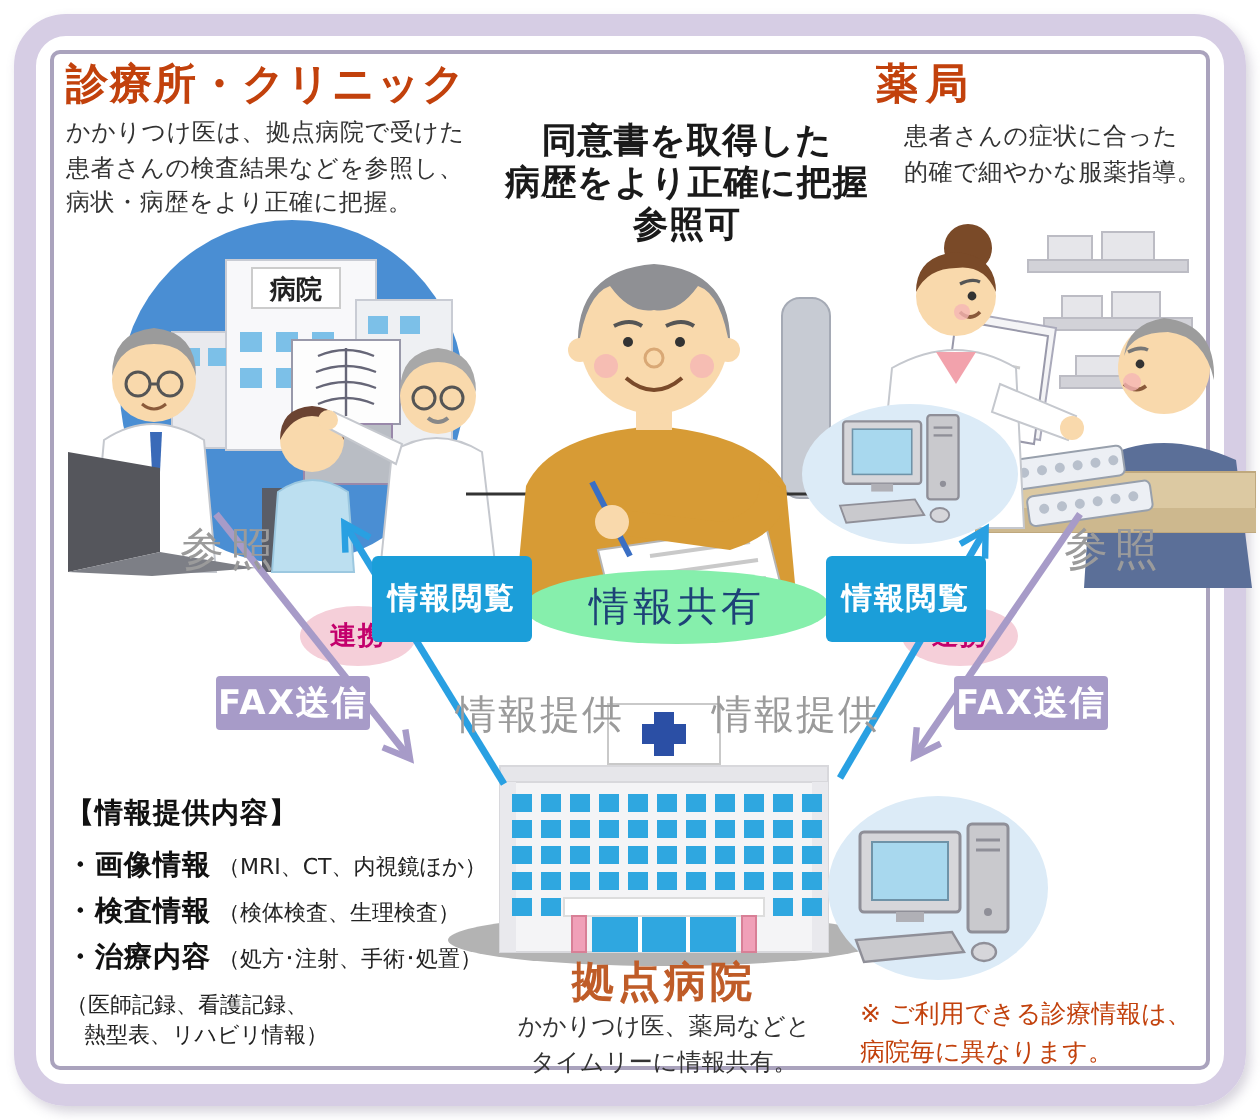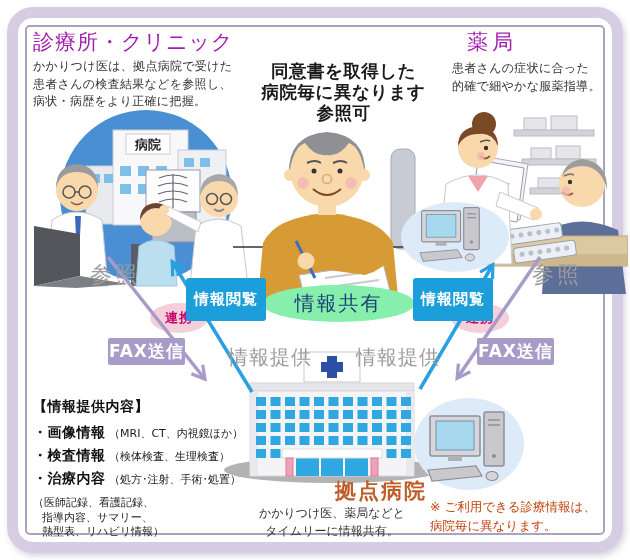--- a/index.html
+++ b/index.html
@@ -7,38 +7,38 @@
           font-family:"DejaVu Sans","Liberation Sans",sans-serif;}
   
   .frame-outer{position:absolute;left:7px;top:7px;right:7px;bottom:7px;
     border:11px solid #d6cde4;border-radius:26px;
     box-shadow:2px 3px 6px rgba(120,110,140,.30);z-index:0;}
   .frame-inner{position:absolute;left:25px;top:25px;right:25px;bottom:25px;
     border:2px solid #aaa3bd;border-radius:5px;background:#fff;z-index:0;}
   .abs{position:absolute;}
   svg{display:block;}
   
-  .sec-title{font-size:21px;font-weight:normal;color:#a21caf;letter-spacing:1px;z-index:6;}
+  .sec-title{font-size:21px;font-weight:bold;color:#c2410c;letter-spacing:1px;z-index:6;}
   .pharm-title{letter-spacing:4px;}
   .desc{font-size:12px;line-height:17.5px;color:#333;letter-spacing:.3px;z-index:6;}
   .consent{width:215px;text-align:center;font-size:17.5px;font-weight:bold;color:#1a1a1a;
            line-height:21px;letter-spacing:.5px;z-index:6;}
   .gray-label{font-size:22px;color:#9b9b9b;letter-spacing:3px;z-index:5;}
   .ip-label{font-size:20px;color:#9b9b9b;letter-spacing:1px;z-index:5;}
   .badge-blue{background:#1b9ed9;color:#fff;font-size:15px;font-weight:bold;
               padding:12px 8px;border-radius:3px;letter-spacing:1px;z-index:5;}
   .badge-purple{background:#a79bc8;color:#fff;font-size:17px;font-weight:bold;
               padding:2px 1px;border-radius:2px;letter-spacing:1px;z-index:5;}
   .renkei{width:58px;height:30px;border-radius:50%;background:#f5cfd9;color:#c3006c;
           font-size:13px;font-weight:bold;display:flex;align-items:center;justify-content:center;
           letter-spacing:1px;z-index:3;}
   .share{width:153px;height:37px;border-radius:50%;background:#86efac;color:#1d4277;
          font-size:20px;display:flex;align-items:center;justify-content:center;
          letter-spacing:2px;z-index:2;}
-  .hub-title{width:190px;text-align:right;font-size:21px;font-weight:bold;color:#bf5c28;
+  .hub-title{width:190px;text-align:center;font-size:21px;font-weight:bold;color:#bf5c28;
              letter-spacing:2px;z-index:6;}
   .hub-desc{width:210px;text-align:center;font-size:12px;line-height:18px;color:#333;z-index:6;}
   .info-box{width:218px;color:#111;z-index:6;}
   .ic-head{font-size:14px;font-weight:bold;margin-bottom:8px;letter-spacing:.5px;}
   .ic-row{display:flex;margin-bottom:5px;}
   .ic-term{font-size:14px;font-weight:bold;width:76px;flex:none;letter-spacing:.5px;}
   .ic-detail{font-size:11px;padding-top:3px;line-height:14.5px;color:#222;}
   .ic-detail .ind{margin-left:9px;}
   .footnote{font-size:12.5px;line-height:19px;color:#c2410c;z-index:6;}
   .footnote .ind{}
@@ -71,25 +71,25 @@
 
   <div class="abs sec-title" style="left:33px;top:28px">診療所・クリニック</div>
   <div class="abs desc" style="left:33px;top:58px">
     <div>かかりつけ医は、拠点病院で受けた</div>
     <div>患者さんの検査結果などを参照し、</div>
     <div>病状・病歴をより正確に把握。</div>
   </div>
 
   <div class="abs consent" style="left:236px;top:61px">
     <div>同意書を取得した</div>
-    <div>病院毎に異なります</div>
+    <div>病歴をより正確に把握</div>
     <div>参照可</div>
   </div>
 
-  <div class="abs sec-title pharm-title" style="left:467px;top:28px">薬局</div>
+  <div class="abs sec-title pharm-title" style="left:438px;top:28px">薬局</div>
   <div class="abs desc" style="left:452px;top:60px">
     <div>患者さんの症状に合った</div>
     <div>的確で細やかな服薬指導。</div>
   </div>
 
   <svg class="abs illus" style="left:28px;top:108px" width="230" height="180" viewBox="0 0 230 180">
     <circle cx="118" cy="88" r="86" fill="#4a8ed3"></circle>
     <g stroke="#c9ccd4" stroke-width="1">
       <rect x="58" y="58" width="32" height="58" fill="#e9eaee"></rect>
       <rect x="85" y="22" width="75" height="95" fill="#f8f8fa"></rect>
@@ -400,21 +400,20 @@
       <div class="ic-term">・検査情報</div>
       <div class="ic-detail">（検体検査、生理検査）</div>
     </div>
     <div class="ic-row">
       <div class="ic-term">・治療内容</div>
       <div class="ic-detail">（処方･注射、手術･処置）</div>
     </div>
     <div class="ic-row">
       <div class="ic-detail">
         <div>（医師記録、看護記録、</div>
-        <div class="ind">指導内容、サマリー、</div>
         <div class="ind">熱型表、リハビリ情報）</div>
       </div>
     </div>
   </div>
 
   <div class="abs footnote" style="left:430px;top:497px">
     <div>※ ご利用できる診療情報は、</div>
     <div class="ind">病院毎に異なります。</div>
   </div>
 

